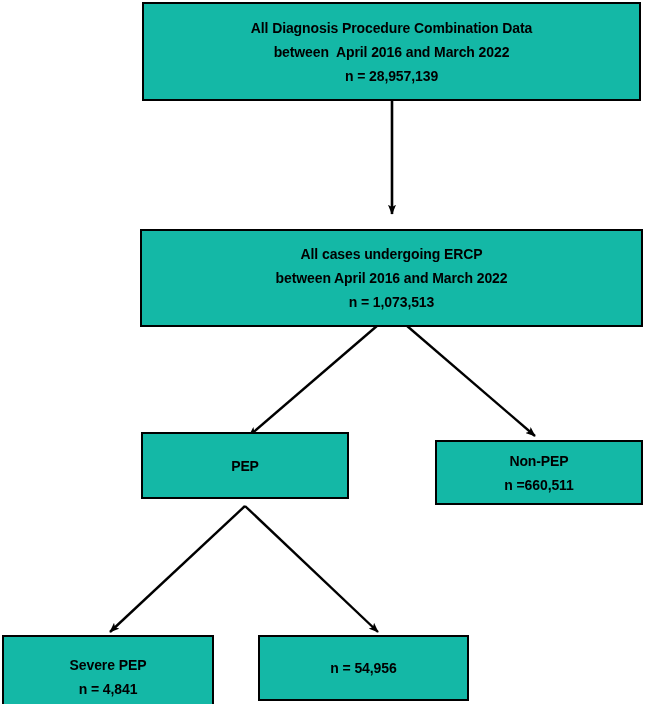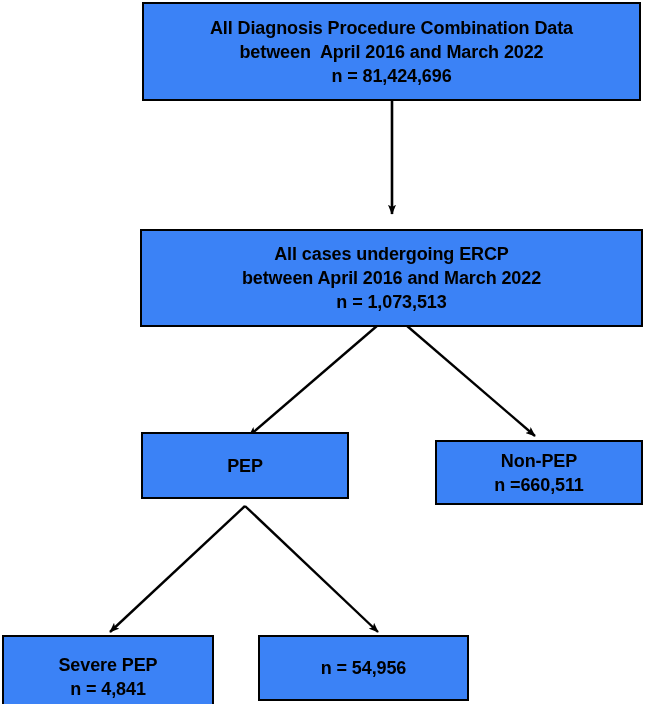--- a/index.html
+++ b/index.html
@@ -11,30 +11,30 @@
     position: relative;
     width: 645px;
     height: 704px;
     background: #ffffff;
     font-family: "Liberation Sans", sans-serif;
     overflow: hidden;
   }
   .node-box {
     position: absolute;
     box-sizing: border-box;
-    background: #3b82f6;
+    background: #14b8a6;
     border: 2px solid #000000;
     display: flex;
     flex-direction: column;
     align-items: center;
     justify-content: center;
     text-align: center;
     color: #000000;
     font-weight: bold;
-    font-size: 18px;
+    font-size: 14px;
     line-height: 24px;
     letter-spacing: -0.1px;
     white-space: pre;
     z-index: 2;
   }
   .node-line {
     display: block;
   }
   #edge-layer {
     position: absolute;
@@ -64,21 +64,21 @@
     <line x1="392" y1="313" x2="535" y2="436" stroke="#000000" stroke-width="2.4" marker-end="url(#arrowhead)"></line>
 
     <line x1="245" y1="506" x2="110" y2="632" stroke="#000000" stroke-width="2.4" marker-end="url(#arrowhead)"></line>
 
     <line x1="245" y1="506" x2="378" y2="632" stroke="#000000" stroke-width="2.4" marker-end="url(#arrowhead)"></line>
   </svg>
 
   <div class="node-box" style="left:142px; top:2px; width:499px; height:99px;">
     <span class="node-line">All Diagnosis Procedure Combination Data</span>
     <span class="node-line">between  April 2016 and March 2022</span>
-    <span class="node-line">n = 81,424,696</span>
+    <span class="node-line">n = 28,957,139</span>
   </div>
 
   <div class="node-box" style="left:140px; top:215px; width:503px; height:98px;margin-top:14px;">
     <span class="node-line">All cases undergoing ERCP</span>
     <span class="node-line">between April 2016 and March 2022</span>
     <span class="node-line">n = 1,073,513</span>
   </div>
 
   <div class="node-box" style="left:141px; top:432px; width:208px; height:67px;">
     <span class="node-line">PEP</span>

